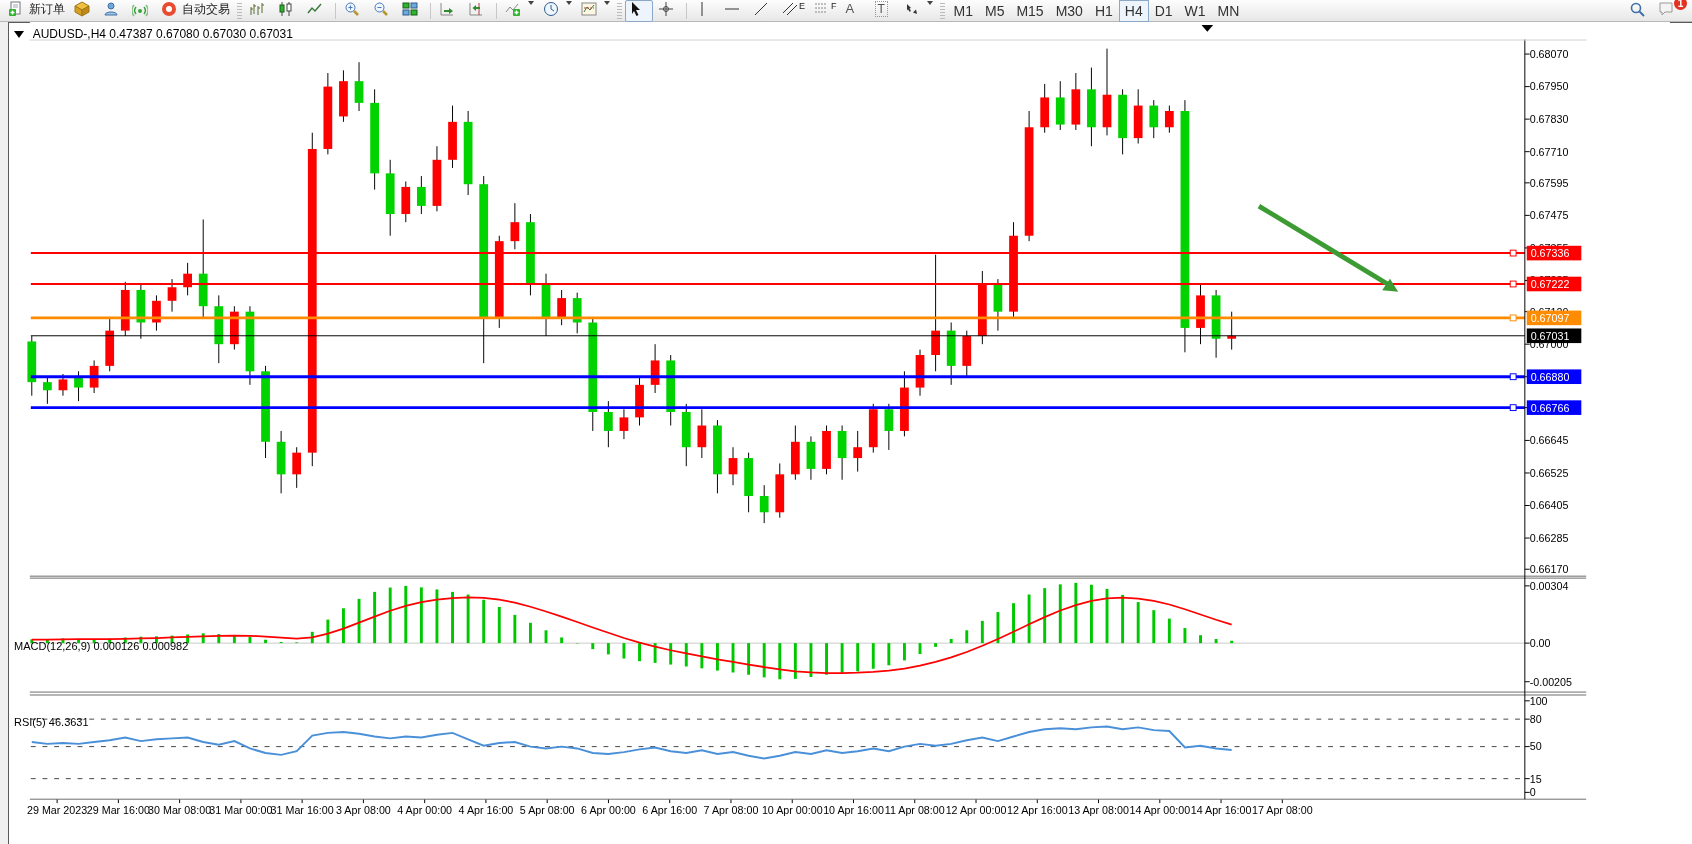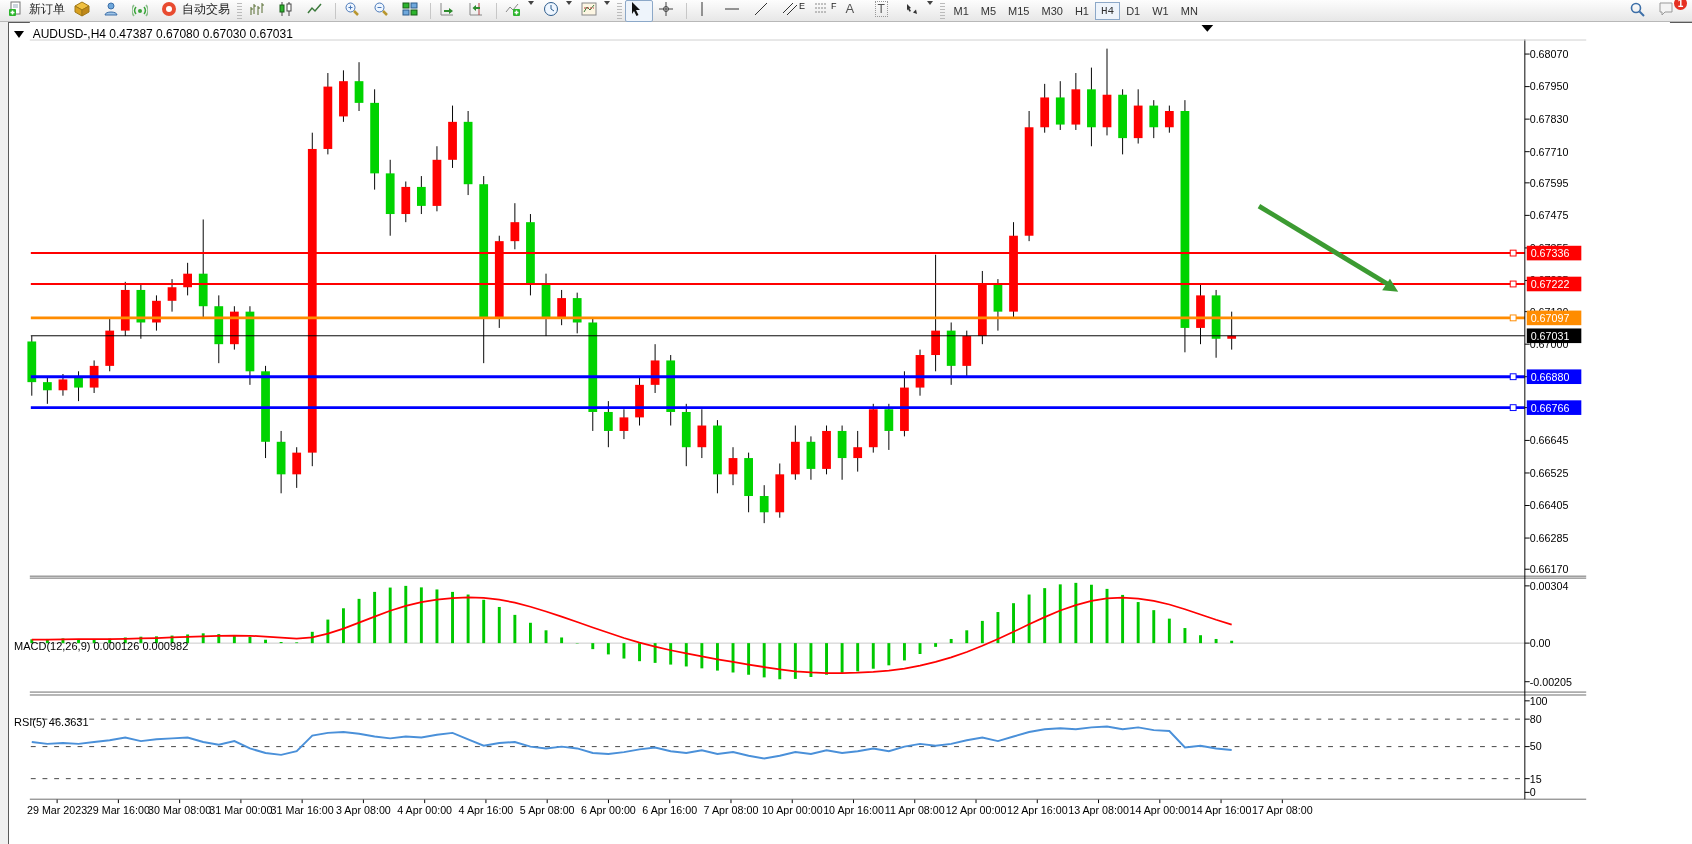--- a/index.html
+++ b/index.html
@@ -8,22 +8,22 @@
   
   #toolbar{position:absolute;left:0;top:0;width:1692px;height:22px;
     background:linear-gradient(#fdfdfd,#e7e7e7);border-bottom:1px solid #b8b8b8;
     display:flex;align-items:center;padding:0 4px;box-sizing:border-box;gap:1px;}
   .tbtn{height:20px;min-width:20px;display:flex;align-items:flex-start;gap:5px;padding:0 3px;
     border:1px solid transparent;border-radius:2px;font-size:12px;color:#222;cursor:default;}
   .tbtn.pressed{border:1px solid #8ca8c8;background:#eef4fb;}
   .tsep{width:1px;height:16px;background:#c7c7c7;margin:0 3px;}
   .tgrip{width:5px;height:16px;margin:0 2px;
     background:repeating-linear-gradient(#bbb 0 1px,transparent 1px 3px);}
-  .tf{font-size:11px;color:#333;padding:2px 5px;border:1px solid transparent;}
-  .tf.active{border:1px solid #8ca8c8;background:#eef4fb;font-family:Liberation Mono, monospace;}
+  .tf{font-size:14px;color:#333;padding:2px 5px;border:1px solid transparent;}
+  .tf.active{border:1px solid #8ca8c8;background:#eef4fb;}
   .caret{width:0;height:0;border-left:3px solid transparent;border-right:3px solid transparent;
     border-top:4px solid #444;margin-left:2px;}
   .badge{position:absolute;top:-4px;right:-6px;background:#e53022;color:#fff;border-radius:7px;
     min-width:13px;height:13px;font-size:10px;line-height:13px;text-align:center;font-weight:bold;}
   .spacer{flex:1;}
   
   #chartwin{position:absolute;left:8px;top:22px;width:1684px;height:821px;background:#fff;
     border-left:1px solid #5a5a5a;border-top:1px solid #5a5a5a;border-bottom:1px solid #9a9a9a;}
   #charttitle{position:absolute;left:14px;top:27px;font-size:12px;color:#000;z-index:5;}
   #charttitle .tri{display:inline-block;width:0;height:0;border-left:5px solid transparent;

